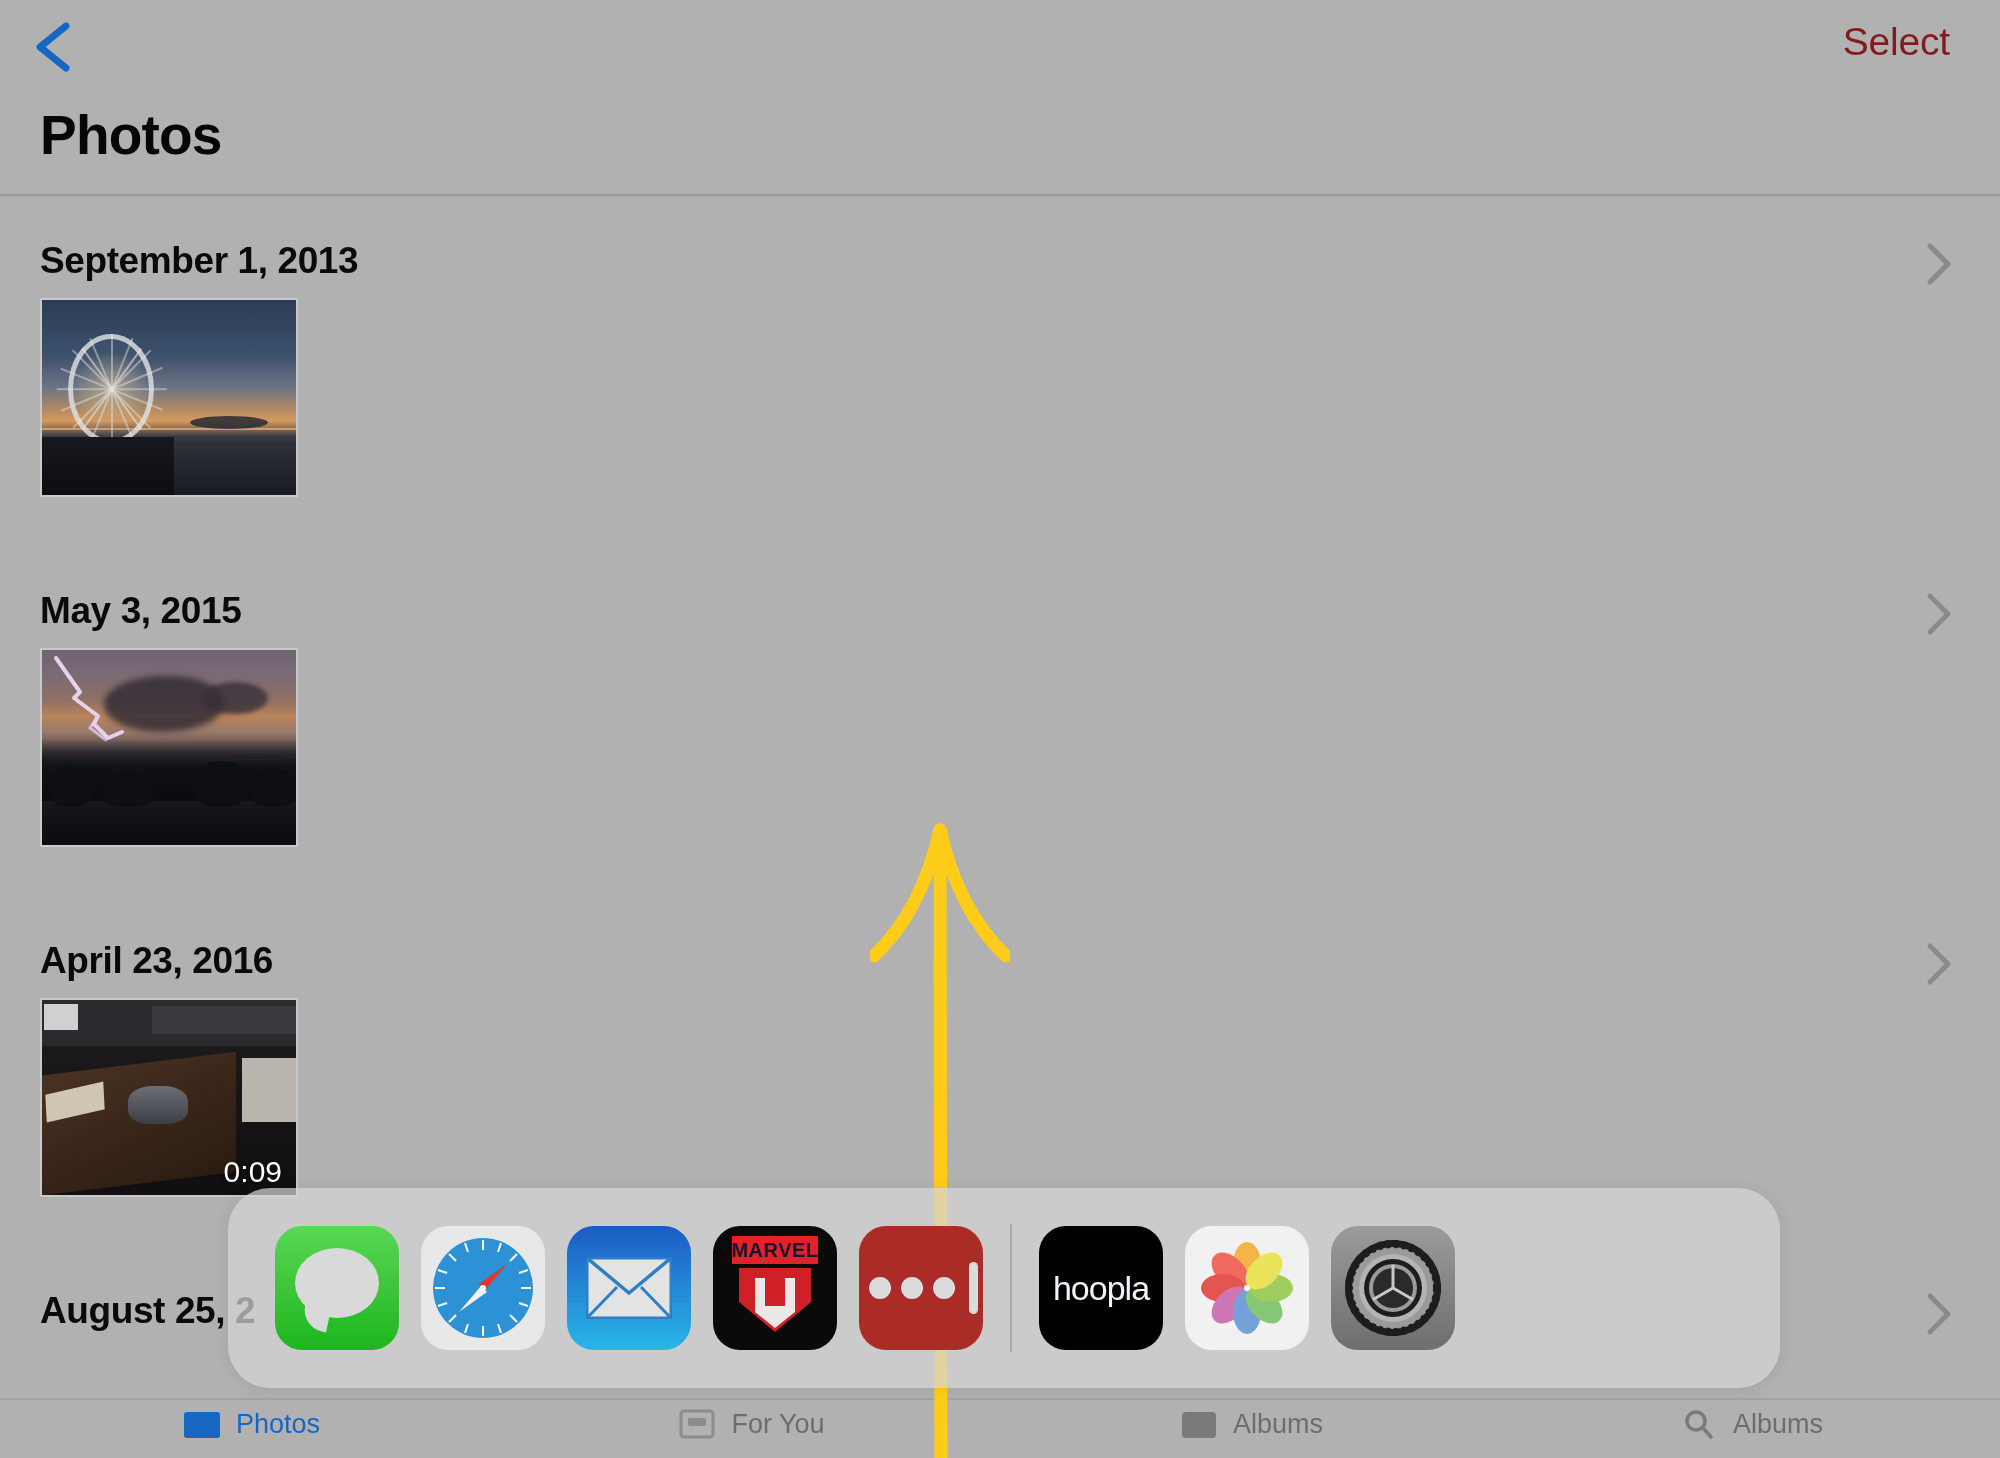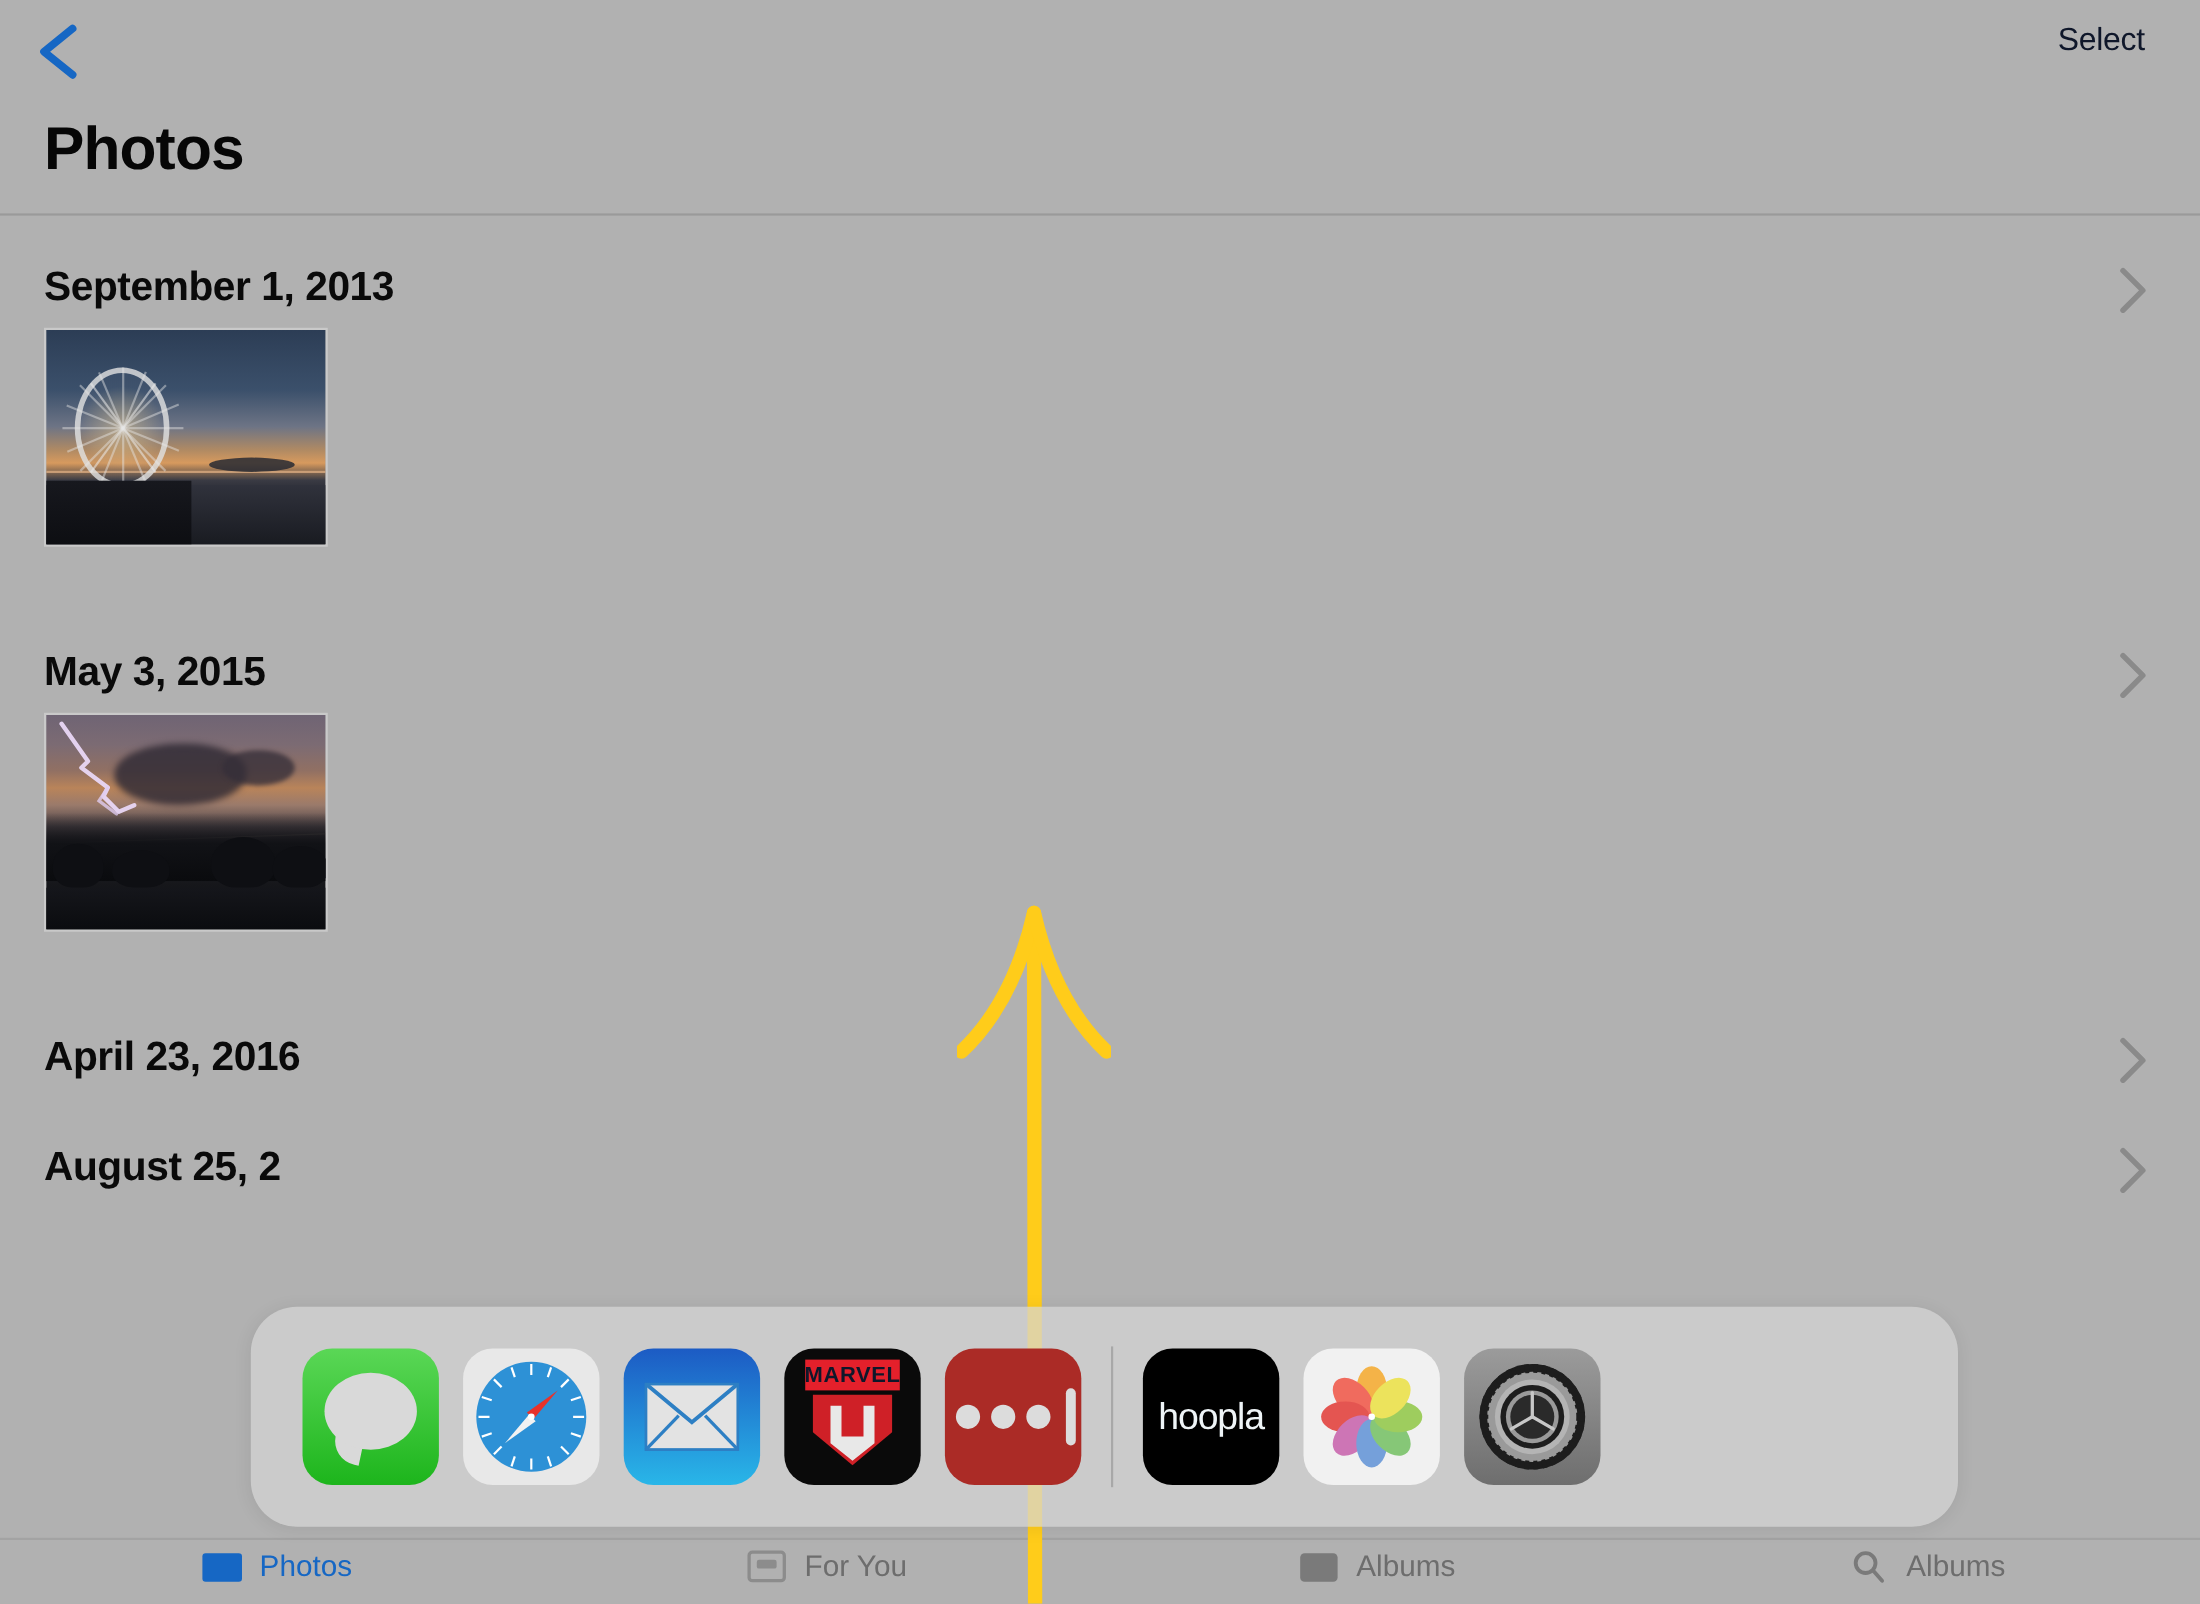--- a/index.html
+++ b/index.html
@@ -24,22 +24,22 @@
     border-bottom: 2px solid #9a9a9a;
   }
   .back-button {
     position: absolute; left: 22px; top: 16px;
     width: 62px; height: 62px;
     cursor: pointer;
   }
   .back-button svg { display:block; }
   .select-button {
     position: absolute; right: 50px; top: 20px;
-    color: #0f172a;
-    font-size: 29px;
+    color: #7f1d1d;
+    font-size: 39px;
     letter-spacing: -0.2px;
     cursor: pointer;
     background: none; border: none;
     font-family: "Liberation Sans", sans-serif;
   }
   .page-title {
     position: absolute; left: 40px; top: 103px;
     font-size: 55px;
     font-weight: bold;
     color: #060606;
@@ -419,20 +419,34 @@
         </div>
       </div>
     </div>
 
     <div class="section">
       <div class="section-header">
         <div class="section-date">April 23, 2016</div>
         <svg class="section-chevron" viewBox="0 0 26 44">
           <polyline points="4,4 22,22 4,40" fill="none" stroke="#8a8a8a" stroke-width="5" stroke-linecap="round" stroke-linejoin="round"></polyline>
         </svg>
+      </div>
+      <div class="thumb-row">
+        <div class="thumb">
+          <div class="ph-room">
+            <div class="backwall"></div>
+            <div class="counter"></div>
+            <div class="shelfL"></div>
+            <div class="shelfR"></div>
+            <div class="table"></div>
+            <div class="paper"></div>
+            <div class="pile"></div>
+          </div>
+          <div class="badge">0:09</div>
+        </div>
       </div>
     </div>
 
     <div class="section">
       <div class="section-header">
         <div class="section-date">August 25, 2</div>
         <svg class="section-chevron" viewBox="0 0 26 44">
           <polyline points="4,4 22,22 4,40" fill="none" stroke="#8a8a8a" stroke-width="5" stroke-linecap="round" stroke-linejoin="round"></polyline>
         </svg>
       </div>

